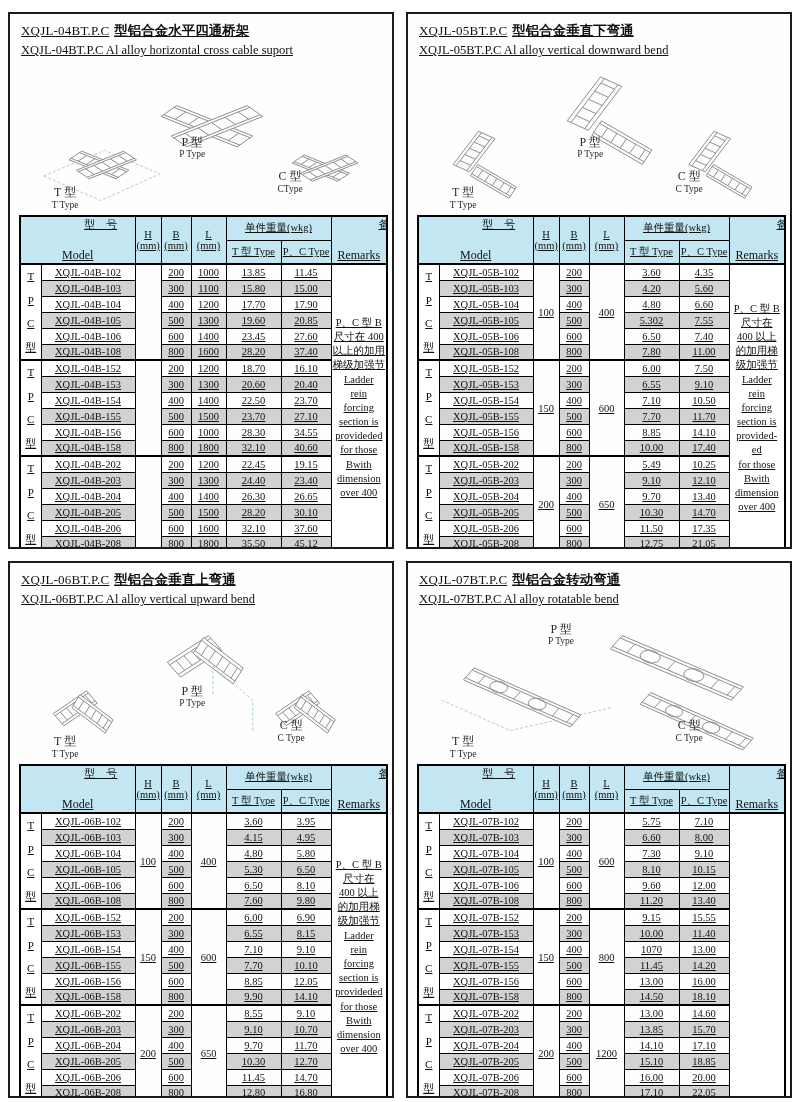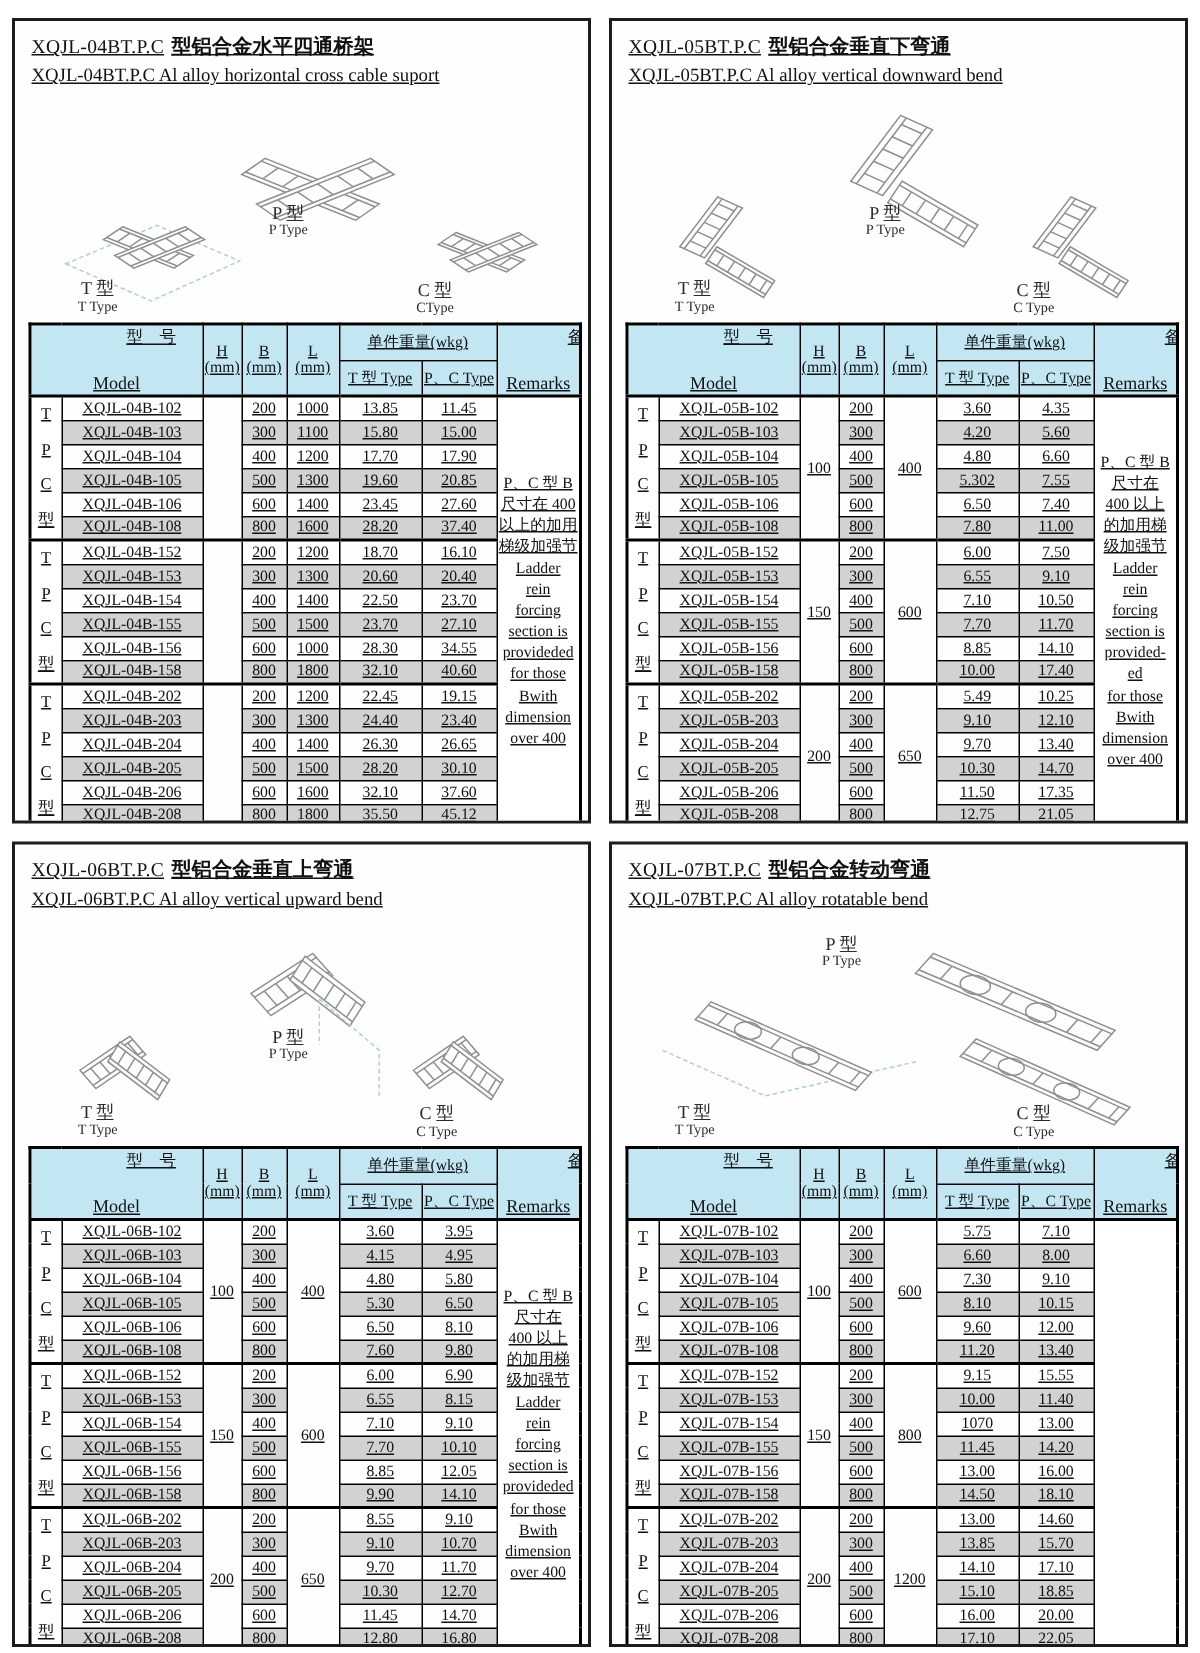--- a/index.html
+++ b/index.html
@@ -38,21 +38,21 @@
     stroke: #8f8f8f; stroke-width: 1; fill: none;
     vector-effect: non-scaling-stroke;
   }
   .sketch rect { fill: #fdfdfd; }
   .sketch .dim { stroke: #a9cfe0; stroke-dasharray: 3 2; }
   .fig-label { position: absolute; text-align: center; line-height: 1.1; color: #2b2b2b; }
   .fig-label .zh { font-size: 12px; }
   .fig-label .en { font-size: 9.5px; }
   .lbl-t { left: 9%;  bottom: 2px; }
   .lbl-p { left: 44%; top: 76px; }
-  .lbl-c { left: 71%; bottom: 1px; }
+  .lbl-c { left: 71%; bottom: 18px; }
 
   table.spec {
     width: 100%;
     border-collapse: collapse;
     border: 2px solid #000;
     table-layout: fixed;
   }
   table.spec th, table.spec td {
     border: 1px solid #000;
     text-align: center;

